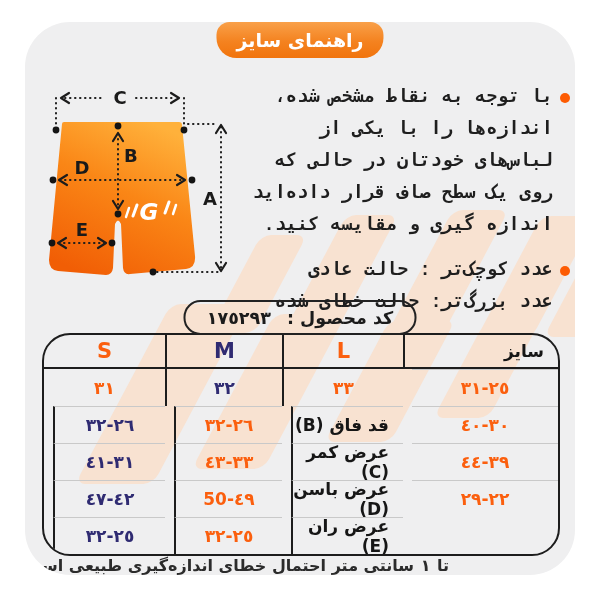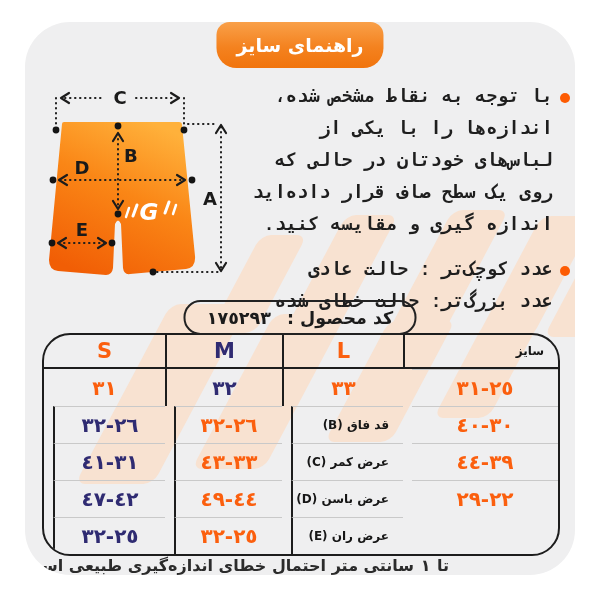--- a/index.html
+++ b/index.html
@@ -8,21 +8,21 @@
 
   .panel { position:absolute; left:25px; top:22px; width:550px; height:553px;
            background:#efeff0; border-radius:45px; overflow:hidden; }
 
   
   .wm { position:absolute; background:#f8e2d1; border-radius:10px;
         transform:skewX(-28deg); z-index:0; }
 
   
   .title-badge { position:absolute; left:50%; transform:translateX(-50%); top:0;
-        height:46px; padding:0 20px; min-width:136px; z-index:3;
+        height:36px; padding:0 20px; min-width:136px; z-index:3;
         background:linear-gradient(180deg,#f9a049 0%,#f4821f 55%,#f1740d 100%);
         border-radius:13px 13px 20px 20px;
         display:flex; align-items:center; justify-content:center;
         color:#ffffff; font-weight:bold; font-size:19px; direction:rtl; }
 
   
   .instructions { position:absolute; right:22px; top:60px; width:312px;
         direction:rtl; text-align:right; z-index:1;
         color:#1e1e1e; font-weight:bold; font-size:18.5px; line-height:32px; }
   .instructions li { list-style:none; position:relative;font-family:Liberation Mono, monospace; }
@@ -39,26 +39,26 @@
         border:2px solid #222; border-radius:17px;
         display:flex; align-items:center; justify-content:center; gap:16px;
         direction:rtl; font-weight:bold; font-size:17.5px; color:#1b1b1b; padding:0 18px; }
 
   
   .size-table { position:absolute; left:17px; top:311px; width:518px; z-index:1;
         border:2.5px solid #1d1d1d; border-radius:28px; overflow:hidden;
         display:grid; grid-template-columns:121px 117px 121px auto;
         grid-template-rows:34px repeat(5,37px); }
   .cell { display:flex; align-items:center; justify-content:center;
-          font-weight:bold; font-size:20px; direction:ltr; }
+          font-weight:bold; font-size:17px; direction:ltr; }
   .cell.c2,.cell.c3,.cell.c4 { border-left:2px solid #1d1d1d; }
   .cell.hdr { border-bottom:2.5px solid #1d1d1d; font-size:21px; }
   .cell.sep { border-top:1.5px solid #c9c9c9;margin-left:9px; }
   .cell.lab { direction:rtl; justify-content:flex-start; padding-right:14px;
-              color:#161616; font-size:12px; }
+              color:#161616; font-size:17px; }
   .orange { color:#fb5f0e; }
   .navy   { color:#2f2b72; }
 
   
   .footnote { position:absolute; left:0; top:534px; width:100%; z-index:1;
         text-align:left; direction:rtl; color:#2b2b2b;
         font-weight:bold; font-size:16px; }
   .footnote .num { border-bottom:2px solid #2b2b2b; padding:0 1px; }
 
   svg text { font-family:"DejaVu Sans", sans-serif; font-weight:bold; }
@@ -187,21 +187,21 @@
     <div class="cell sep orange c3">٢٦-٣٢</div>
     <div class="cell sep lab c4">قد فاق (B)</div>
 
     <div class="cell sep orange">٣٠-٤٠</div>
     <div class="cell sep navy c2">٣١-٤١</div>
     <div class="cell sep orange c3">٣٣-٤٣</div>
     <div class="cell sep lab c4">عرض کمر (C)</div>
 
     <div class="cell sep orange">٣٩-٤٤</div>
     <div class="cell sep navy c2">٤٢-٤٧</div>
-    <div class="cell sep orange c3">٤٤-٤٩</div>
+    <div class="cell sep orange c3">50-٤٩</div>
     <div class="cell sep lab c4">عرض باسن (D)</div>
 
     <div class="cell sep orange">٢٢-٢٩</div>
     <div class="cell sep navy c2">٢٥-٣٢</div>
     <div class="cell sep orange c3">٢٥-٣٢</div>
     <div class="cell sep lab c4">عرض ران (E)</div>
   </div>
 
   <div class="footnote">
     <span>تا </span><span class="num">١</span><span> سانتی متر احتمال خطای اندازه‌گیری طبیعی است</span>

